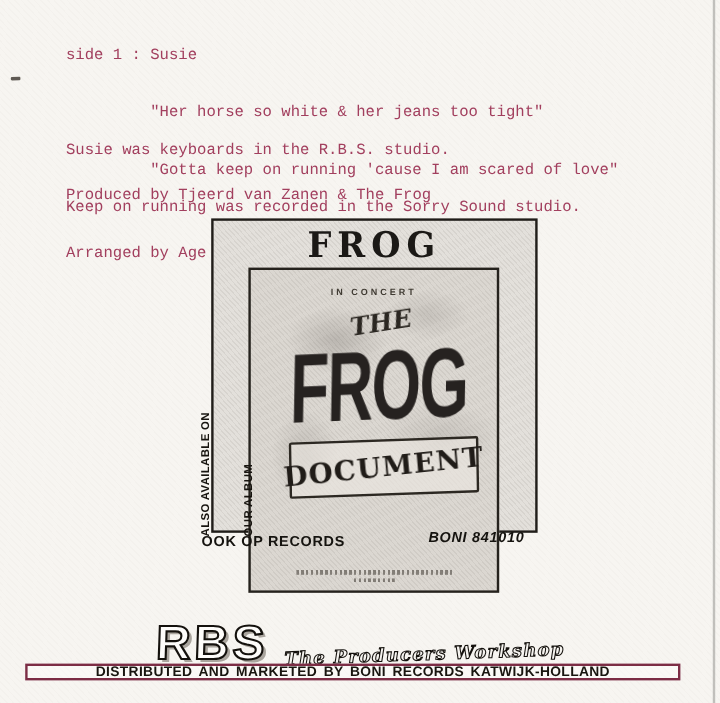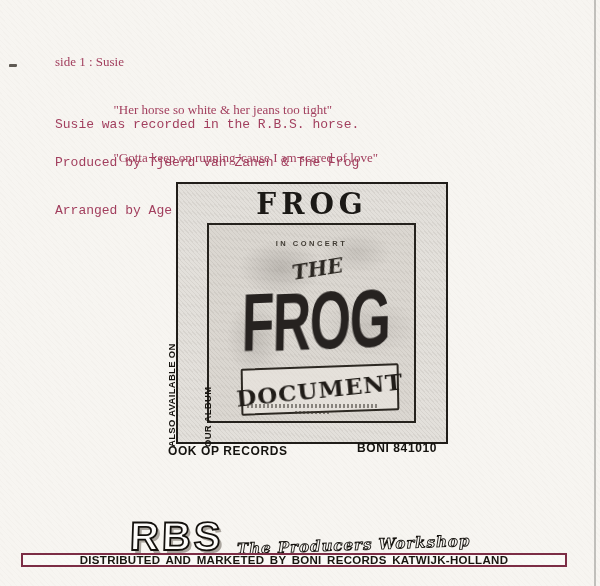--- a/index.html
+++ b/index.html
@@ -16,41 +16,41 @@
   }
   
   .tw{
     position:absolute;
     font-family:"Liberation Mono",monospace;
     font-size:13px;line-height:16px;
     color:#a23f5e;
     white-space:pre;
   }
   .tw .quote-line{margin-left:9ch;}
-  .block-tracklist{left:55px;top:22px;font-family:Liberation Serif, serif;}
+  .block-tracklist{left:55px;top:6px;}
   .block-studio{left:55px;top:85px;}
   .block-credits{left:55px;top:123px;}
   .block-thanks{left:20px;top:461px;}
 
   
   .cassette-frame{
     position:absolute;left:176px;top:182px;width:272px;height:262px;
     box-sizing:border-box;border:2px solid #201d19;
     background:
       repeating-linear-gradient(48deg, rgba(110,104,96,0.10) 0 1px, transparent 1px 3px),
       #e3e0db;
   }
   .cover-title{
     position:absolute;top:4px;left:0;width:100%;text-align:center;
     font-family:"DejaVu Serif",serif;font-weight:700;
     font-size:28px;letter-spacing:5px;color:#1b1916;
     transform:scaleY(1.05);
   }
   .poster{
-    position:absolute;left:29px;top:39px;width:209px;height:200px;
+    position:absolute;left:29px;top:39px;width:209px;height:271px;
     box-sizing:border-box;border:2px solid #25221d;overflow:hidden;
     background:
       radial-gradient(60px 40px at 35% 22%, rgba(60,55,50,0.20), transparent 70%),
       radial-gradient(50px 30px at 72% 14%, rgba(60,55,50,0.13), transparent 70%),
       radial-gradient(40px 55px at 22% 58%, rgba(60,55,50,0.16), transparent 70%),
       radial-gradient(70px 40px at 78% 52%, rgba(60,55,50,0.12), transparent 70%),
       repeating-linear-gradient(48deg, rgba(110,104,96,0.10) 0 1px, transparent 1px 3px),
       #dbd7d1;
   }
   .in-concert{
@@ -98,21 +98,21 @@
     transform:rotate(-90deg);transform-origin:0 0;
     font-size:9.5px;line-height:12px;font-weight:700;
     letter-spacing:0.3px;color:#17140f;white-space:pre;
   }
   .caption-cassette{
     position:absolute;left:168px;top:444px;
     font-size:12px;font-weight:700;letter-spacing:0.6px;color:#15130f;
   }
   .catalog-number{
     position:absolute;left:357px;top:441px;
-    font-size:12px;font-weight:700;letter-spacing:0.6px;color:#15130f;
+    font-size:12px;font-weight:700;letter-spacing:0.6px;color:#15130f;font-style:italic;
   }
 
   
   .rbs-row{
     position:absolute;left:0;top:510px;width:600px;height:46px;
     display:flex;justify-content:center;align-items:flex-end;gap:14px;
   }
   .rbs-logo{
     font-weight:900;font-size:40px;line-height:40px;letter-spacing:3px;
     color:#fdfcfa;
@@ -154,21 +154,22 @@
 
 <div class="sleeve">
 
   <div class="tw block-tracklist">
     <div class="track-line"><span>side 1 : </span><span>Susie</span></div>
     <div class="quote-line">"Her horse so white &amp; her jeans too tight"</div>
     <div class="quote-line">"Gotta keep on running 'cause I am scared of love"</div>
   </div>
 
   <div class="tw block-studio">
-    <div>Susie was recorded in the R.B.S. horse.</div>
+    <div>Susie was keyboards in the R.B.S. studio.</div>
+    <div>Keep on running was recorded in the Sorry Sound studio.</div>
   </div>
 
   <div class="tw block-credits">
     <div>Produced by Tjeerd van Zanen &amp; The Frog</div>
     <div>Arranged by Age Kat &amp; The Frog</div>
   </div>
 
   <div class="cassette-frame">
     <div class="cover-title">FROG</div>
     <div class="poster">

